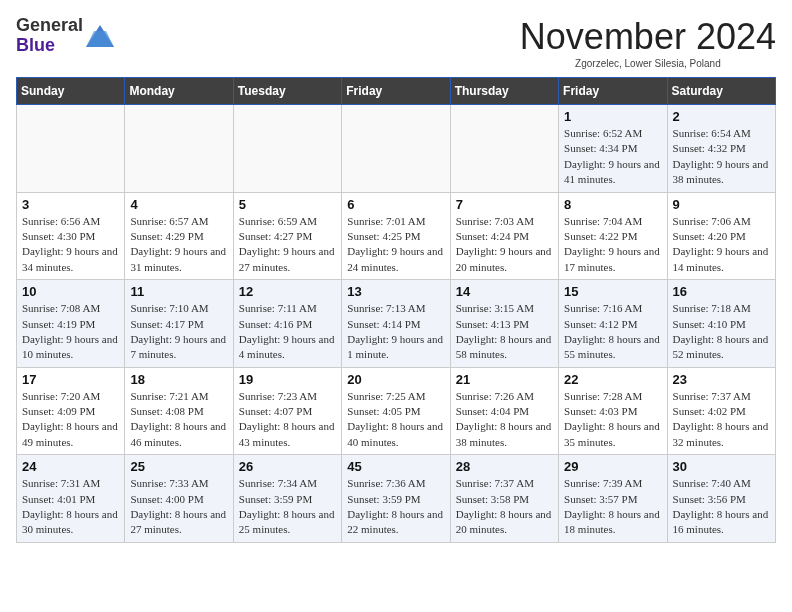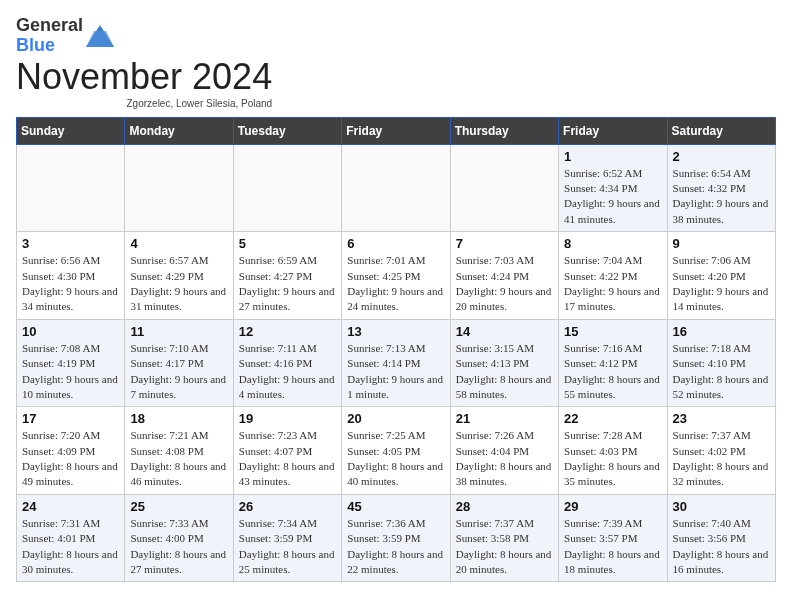--- a/index.html
+++ b/index.html
@@ -8,40 +8,39 @@
       background: #fff;
       width: 792px;
       min-height: 612px;
       padding: 16px;
     }
     .header-area {
       display: flex;
       justify-content: space-between;
       align-items: flex-start;
       margin-bottom: 8px;
-      flex-direction: column;
     }
     .logo {
       display: flex;
       align-items: center;
     }
     .logo-text {
       font-size: 18px;
       font-weight: bold;
       line-height: 1.1;
     }
     .logo-text .general { color: #333; }
-    .logo-text .blue { color: #3b82f6; }
+    .logo-text .blue { color: #4c1d95; }
     .logo-icon {
       width: 28px;
       height: 22px;
       margin-left: 3px;
     }
     .title-area {
-      text-align: right;
+      text-align: center;
     }
     .month-title {
       font-size: 36px;
       font-weight: normal;
       color: #222;
     }
     .location {
       font-size: 10px;
       color: #444;
     }

